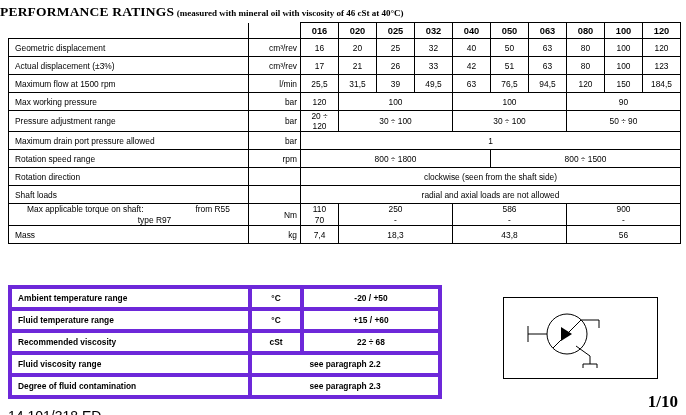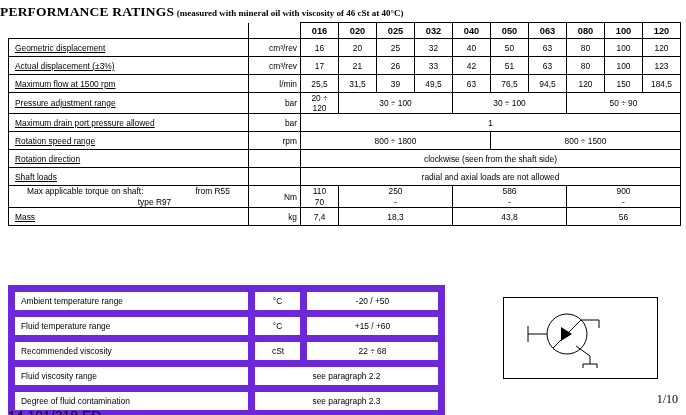--- a/index.html
+++ b/index.html
@@ -55,21 +55,20 @@
     border: 1px solid #000000;
     font-size: 8.4px;
     height: 17px;
     padding: 0 3px;
     vertical-align: middle;
     text-align: center;
   }
   .main-table td.label {
     text-align: left;
     padding-left: 6px;
-    text-decoration: underline;
   }
   .main-table td.unit {
     text-align: right;
   }
   .hdr td {
     font-weight: bold;
     font-size: 9.3px;
     height: 15px;
   }
   .hdr td.blank {
@@ -95,26 +94,27 @@
   }
   
   .bottom-table {
     position: absolute;
     left: 8px;
     top: 285px;
     width: 430px;
     table-layout: fixed;
   }
   .bottom-table td {
-    border: 7px solid #6d28d9;
+    border: 4px solid #6d28d9;
     font-size: 8.4px;
     height: 18px;
     padding: 0 17px;
     vertical-align: middle;
     text-align: center;
+    font-weight: bold;
   }
   .bottom-table td.label {
     text-align: left;
     padding-left: 6px;
   }
   
   .hyd-title {
     position: absolute;
     left: 487px;
     top: 280px;
@@ -136,22 +136,22 @@
     left: 8px;
     top: 396px;
     font-size: 14px;
     margin-top: 12px;
   }
   .footer-right {
     position: absolute;
     right: 8px;
     top: 392px;
     font-family: "Liberation Serif", serif;
-    font-size: 12px;
-    font-weight: normal;
+    font-size: 17px;
+    font-weight: bold;
   }
 </style>
 </head>
 <body>
 
 <div class="page">
 
   <div class="title-row">
     <span class="title-main">PERFORMANCE RATINGS</span>
     <span class="title-sub">(measured with mineral oil with viscosity of 46 cSt at 40°C)</span>
@@ -221,20 +221,28 @@
           <td>25,5</td>
           <td>31,5</td>
           <td>39</td>
           <td>49,5</td>
           <td>63</td>
           <td>76,5</td>
           <td>94,5</td>
           <td>120</td>
           <td>150</td>
           <td>184,5</td>
+        </tr>
+        <tr>
+          <td class="label">Max working pressure</td>
+          <td class="unit">bar</td>
+          <td colspan="1">120</td>
+          <td colspan="3">100</td>
+          <td colspan="3">100</td>
+          <td colspan="3">90</td>
         </tr>
         <tr>
           <td class="label">Pressure adjustment range</td>
           <td class="unit">bar</td>
           <td colspan="1">20 ÷ 120</td>
           <td colspan="3">30 ÷ 100</td>
           <td colspan="3">30 ÷ 100</td>
           <td colspan="3">50 ÷ 90</td>
         </tr>
         <tr>

